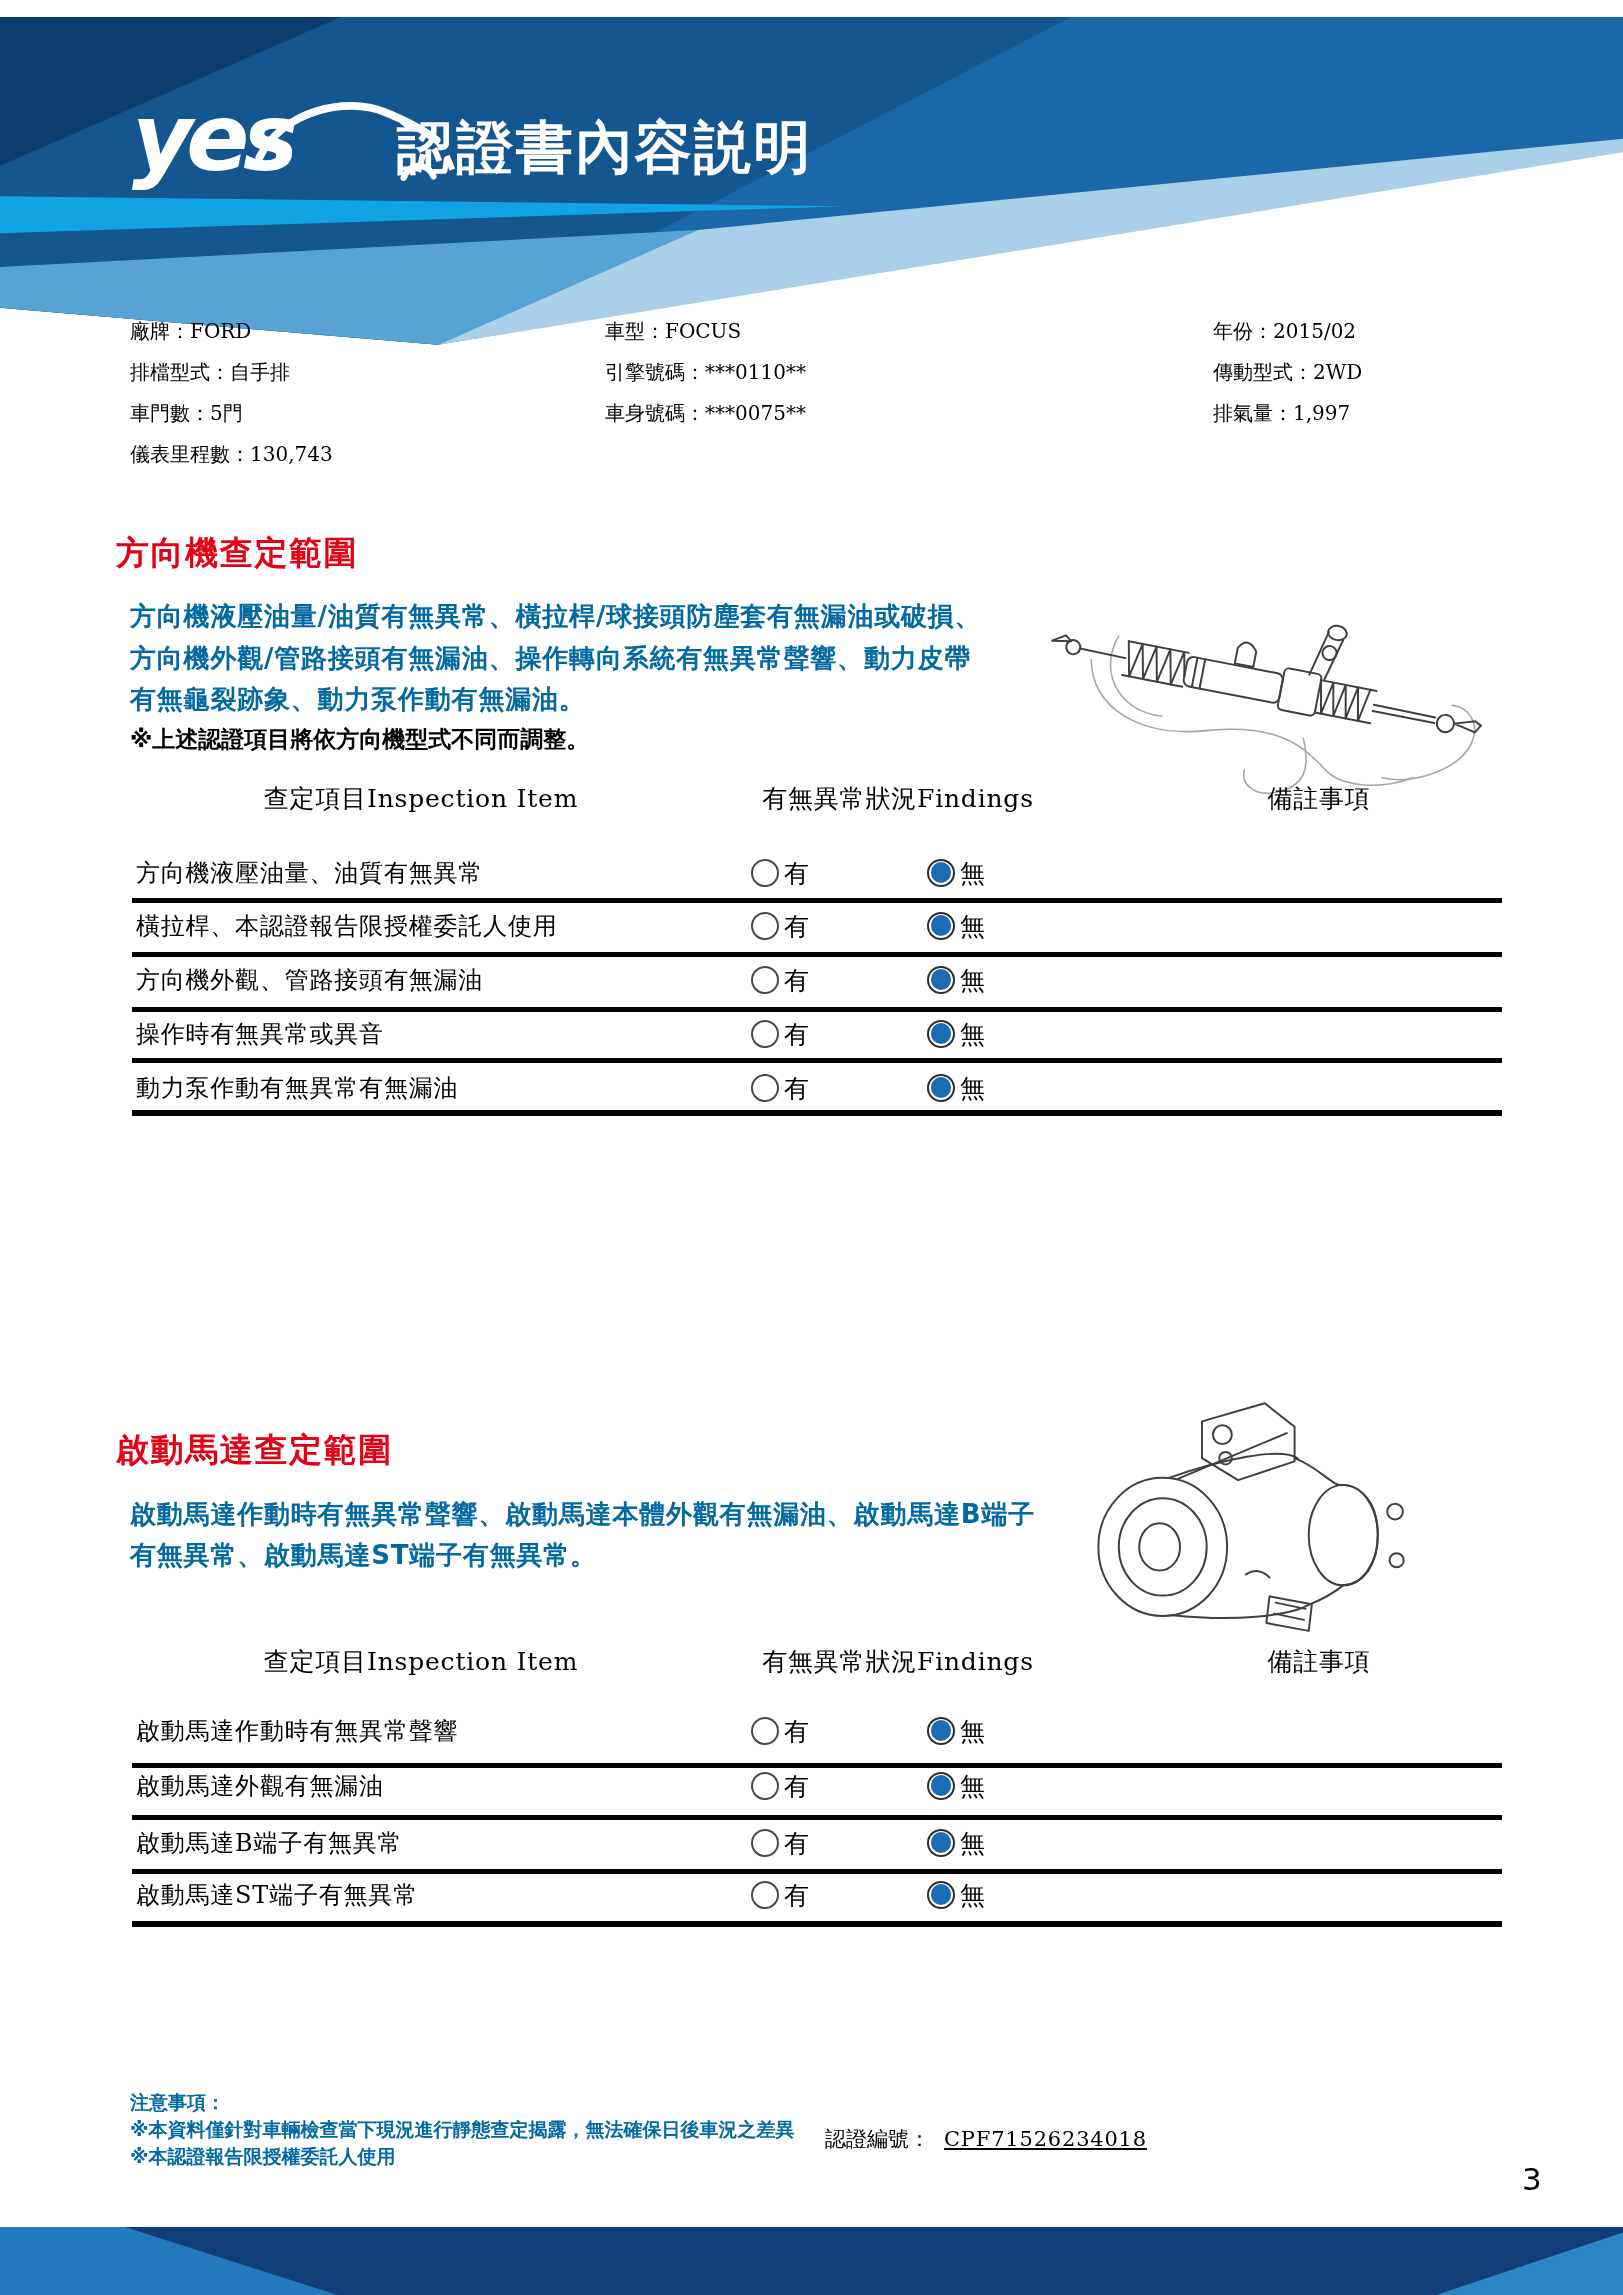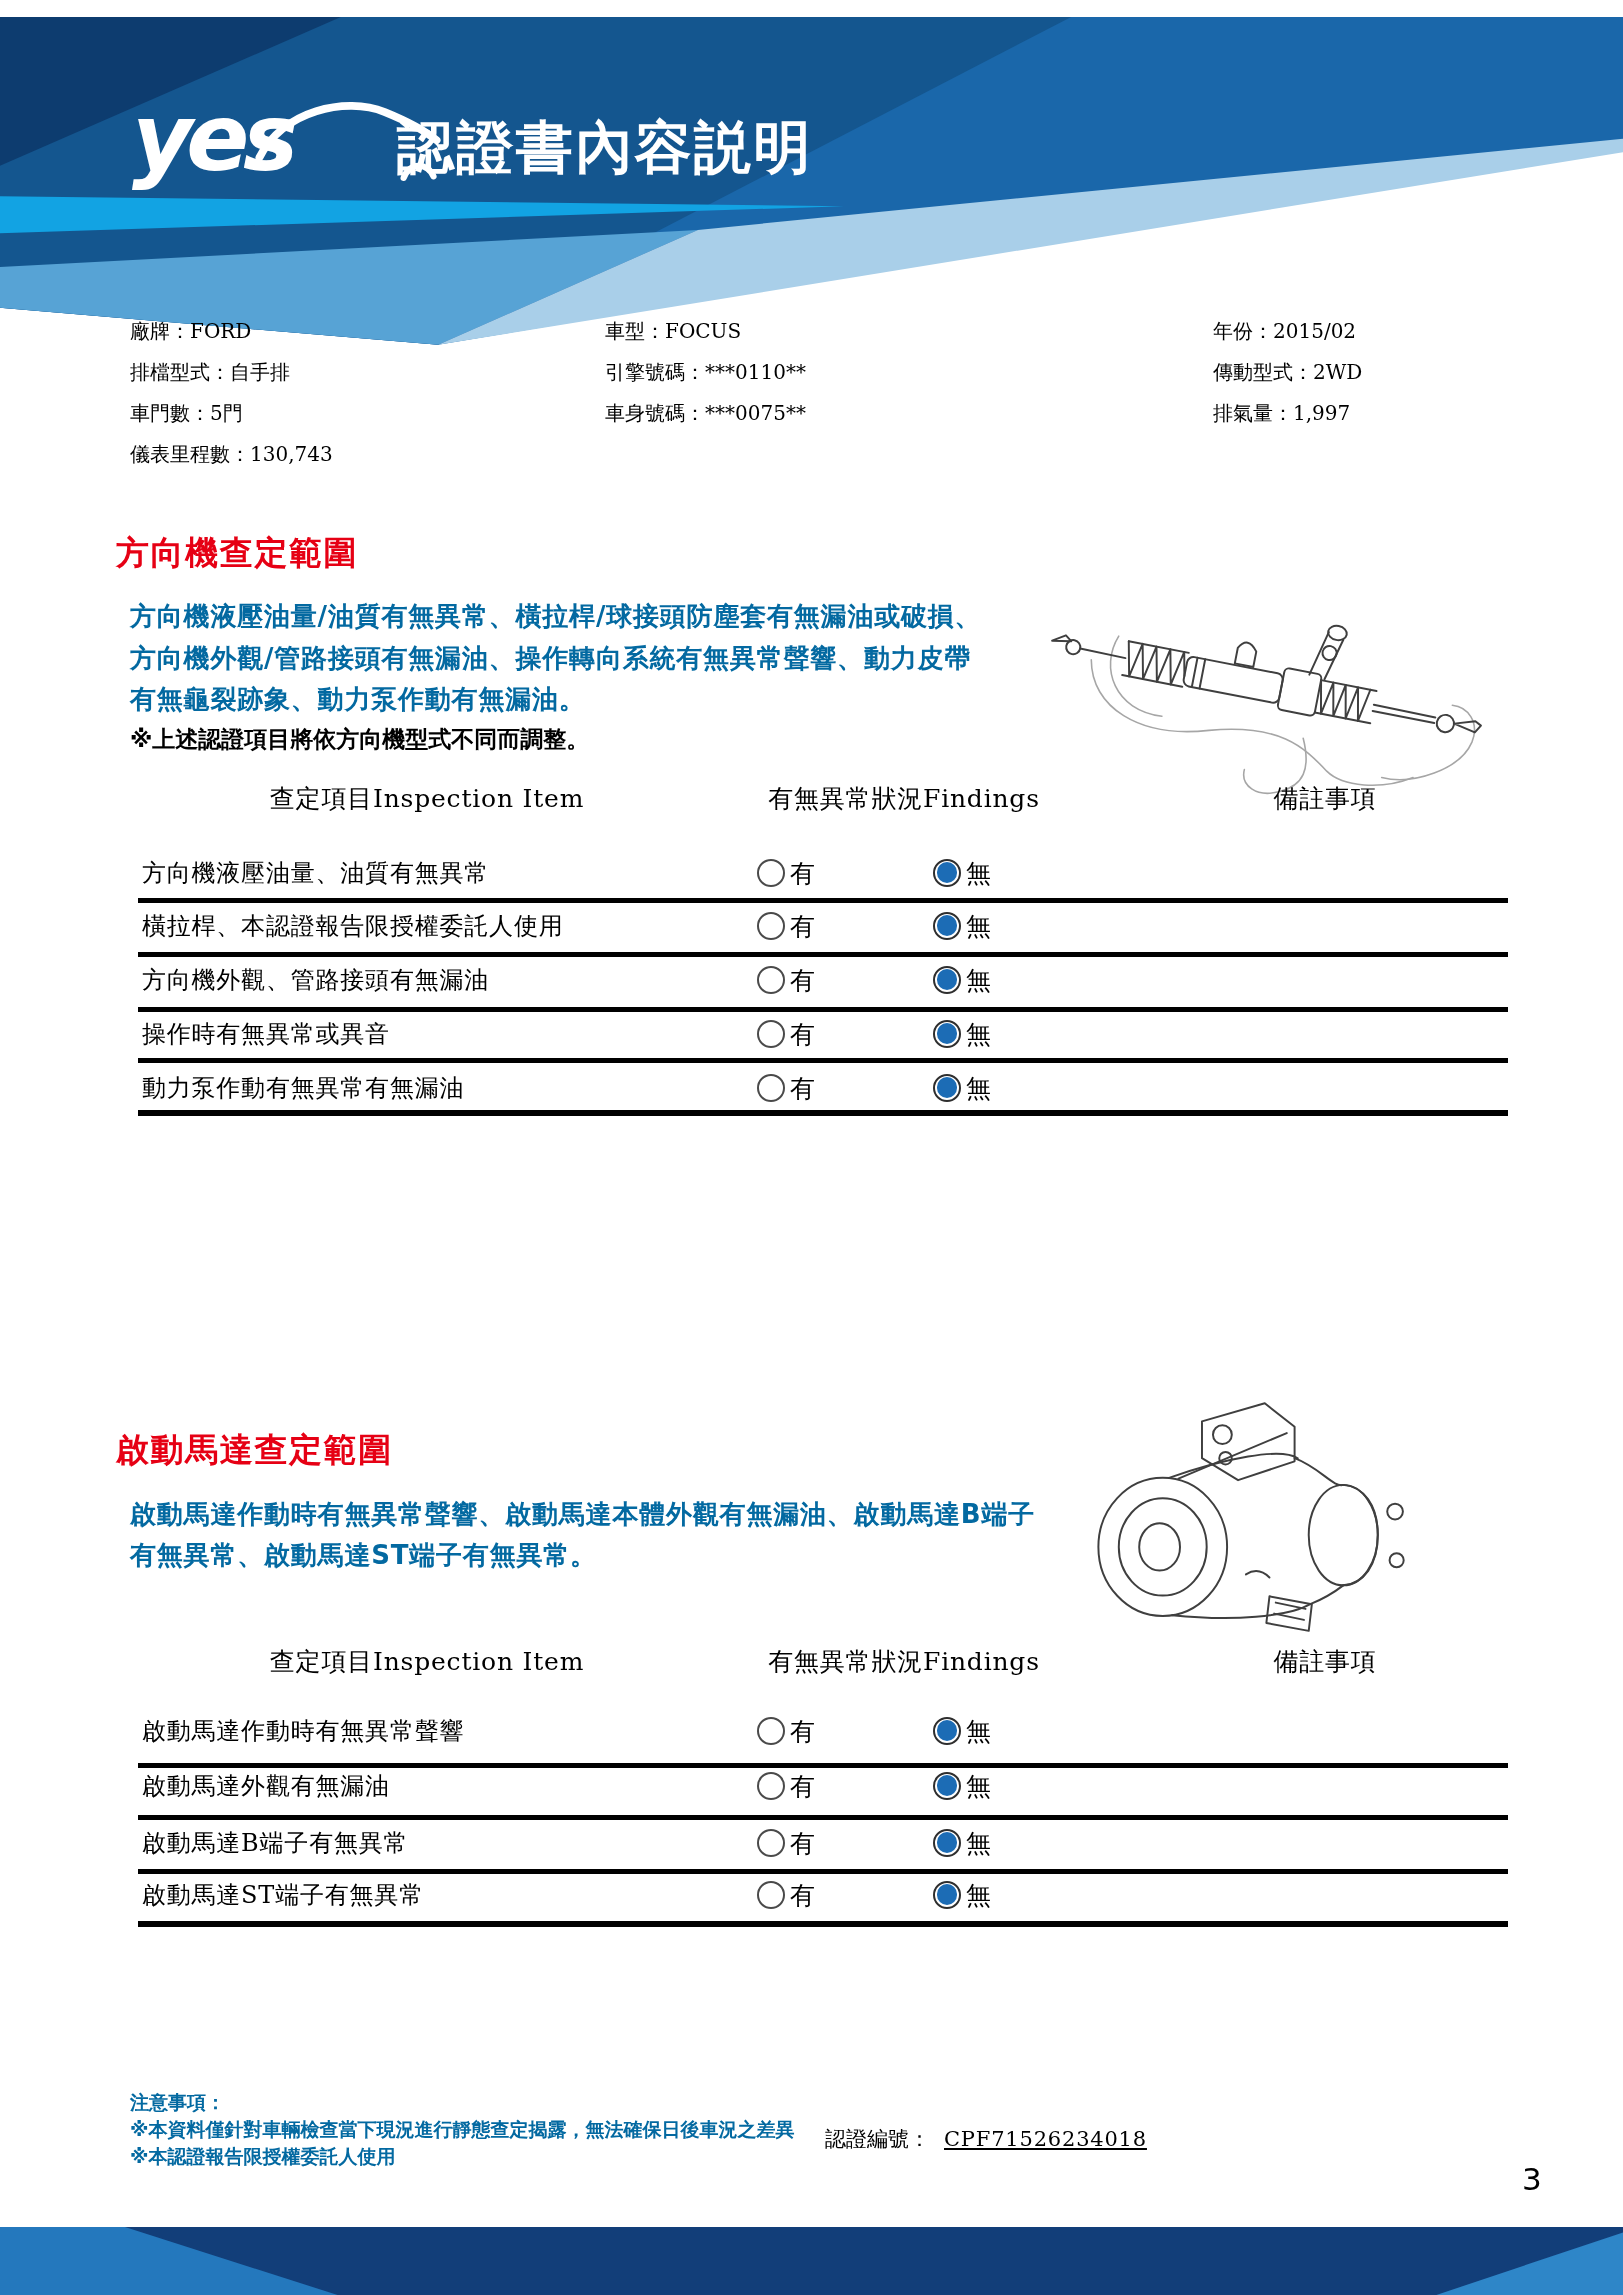--- a/index.html
+++ b/index.html
@@ -41,21 +41,21 @@
     font-family:"DejaVu Sans","Liberation Sans",sans-serif;
     font-size:26px;font-weight:700;letter-spacing:0.8px;white-space:nowrap;
   }
   .note-line{
     position:absolute;left:130px;color:#000;
     font-family:"DejaVu Sans","Liberation Sans",sans-serif;
     font-size:23px;font-weight:700;white-space:nowrap;
   }
   .illus{position:absolute;}
   
-  .tbl{position:absolute;left:138px;width:1370px;}
+  .tbl{position:absolute;left:132px;width:1370px;}
   .th{
     position:absolute;transform:translateX(-50%);font-size:25px;white-space:nowrap;
     letter-spacing:0.8px;
   }
   .trow{position:absolute;left:0;width:1370px;height:35px;}
   .item{position:absolute;left:3.9px;top:50%;transform:translateY(-50%);font-size:24px;white-space:nowrap;letter-spacing:0.8px;}
   .radio{
     position:absolute;top:50%;transform:translateY(-50%);
     width:28px;height:28px;border-radius:50%;
     border:2.4px solid #4a4a4a;background:#fff;box-sizing:border-box;

